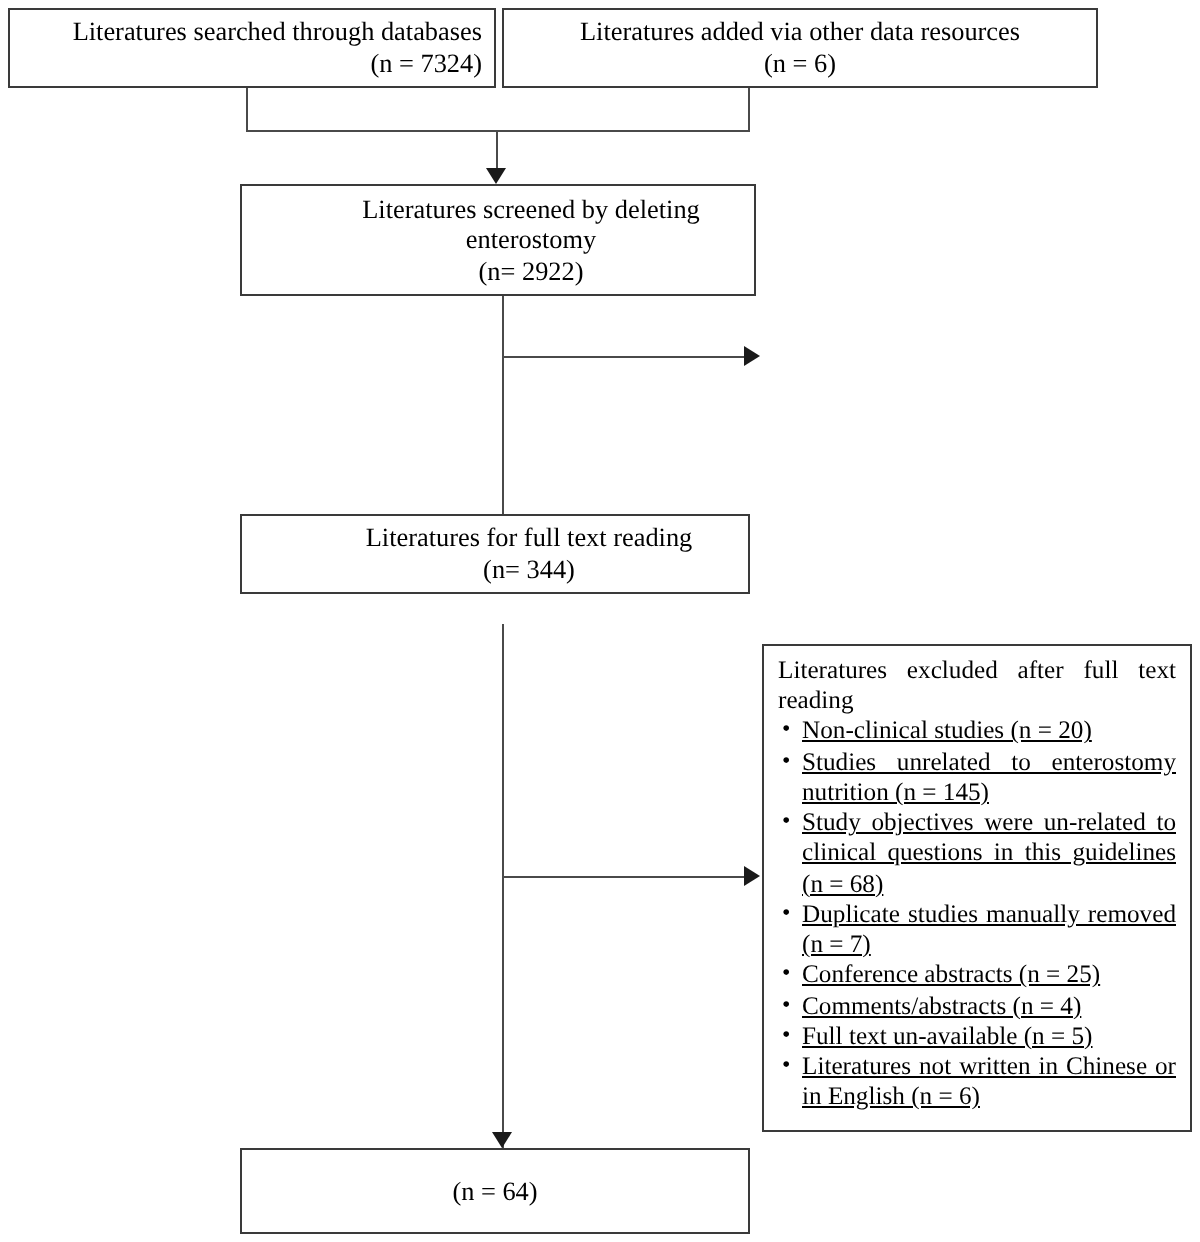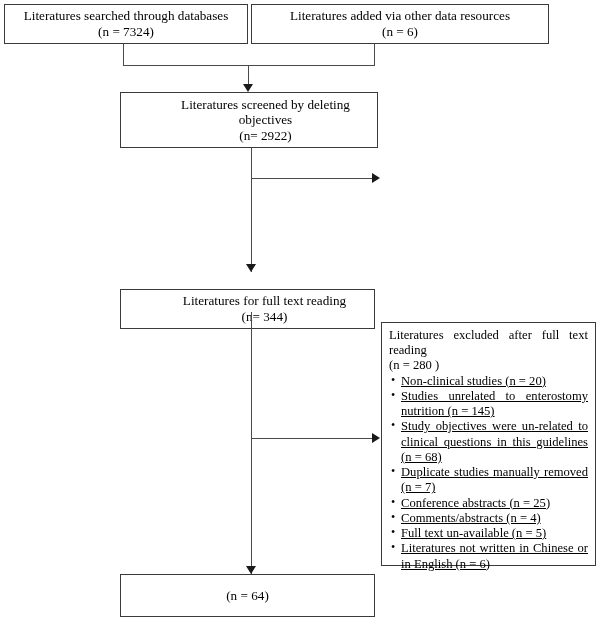--- a/index.html
+++ b/index.html
@@ -91,56 +91,55 @@
     border-top: 5.5px solid transparent;
     border-bottom: 5.5px solid transparent;
     border-left: 8px solid #1a1a1a;
   }
 </style>
 </head>
 <body>
 
 <div id="flow-canvas">
 
-  <div class="flow-box box-center" style="left:4px; top:4px; width:244px; height:40px;">
+  <div class="flow-box box-center" style="left:4px; top:4px; width:244px; height:40px;align-items:flex-end;">
     <span class="box-line">Literatures searched through databases</span>
     <span class="box-line">(n = 7324)</span>
   </div>
 
   <div class="flow-box box-center" style="left:251px; top:4px; width:298px; height:40px;">
     <span class="box-line">Literatures added via other data resources</span>
     <span class="box-line">(n = 6)</span>
   </div>
 
   <div class="v-line" style="left:123px; top:44px; height:21px;"></div>
   <div class="v-line" style="left:374px; top:44px; height:21px;"></div>
   <div class="h-line" style="left:123px; top:65px; width:252px;"></div>
   <div class="v-line" style="left:248px; top:65px; height:20px;"></div>
   <div class="arrow-down" style="left:243px; top:84px;"></div>
 
   <div class="flow-box box-center" style="left:120px; top:92px; width:258px; height:56px;padding-left:39px;">
     <span class="box-line">Literatures screened by deleting</span>
-    <span class="box-line">objectives</span>
+    <span class="box-line">enterostomy</span>
     <span class="box-line">(n= 2922)</span>
   </div>
 
 
   <div class="v-line" style="left:251px; top:148px; height:124px;"></div>
   <div class="h-line" style="left:251px; top:178px; width:121px;"></div>
   <div class="arrow-right" style="left:372px; top:173px;"></div>
   <div class="arrow-down" style="left:246px; top:264px;"></div>
 
-  <div class="flow-box box-center" style="left:120px; top:289px; width:255px; height:40px;padding-left:40px;">
+  <div class="flow-box box-center" style="left:120px; top:257px; width:255px; height:40px;padding-left:40px;">
     <span class="box-line">Literatures for full text reading</span>
     <span class="box-line">(n= 344)</span>
   </div>
 
   <div class="flow-box box-left" style="left:381px; top:322px; width:215px; height:244px; font-size:12.6px;">
     <span class="excl-head">Literatures excluded after full text reading</span>
-    <span class="excl-sub">(n = 280 )</span>
     <ul class="excl-list">
       <li>Non-clinical studies (n = 20)</li>
       <li>Studies unrelated to enterostomy nutrition (n = 145)</li>
       <li>Study objectives were un-related to clinical questions in this guidelines (n = 68)</li>
       <li>Duplicate studies manually removed (n = 7)</li>
       <li>Conference abstracts (n = 25)</li>
       <li>Comments/abstracts (n = 4)</li>
       <li>Full text un-available (n = 5)</li>
       <li>Literatures not written in Chinese or in English (n = 6)</li>
     </ul>

